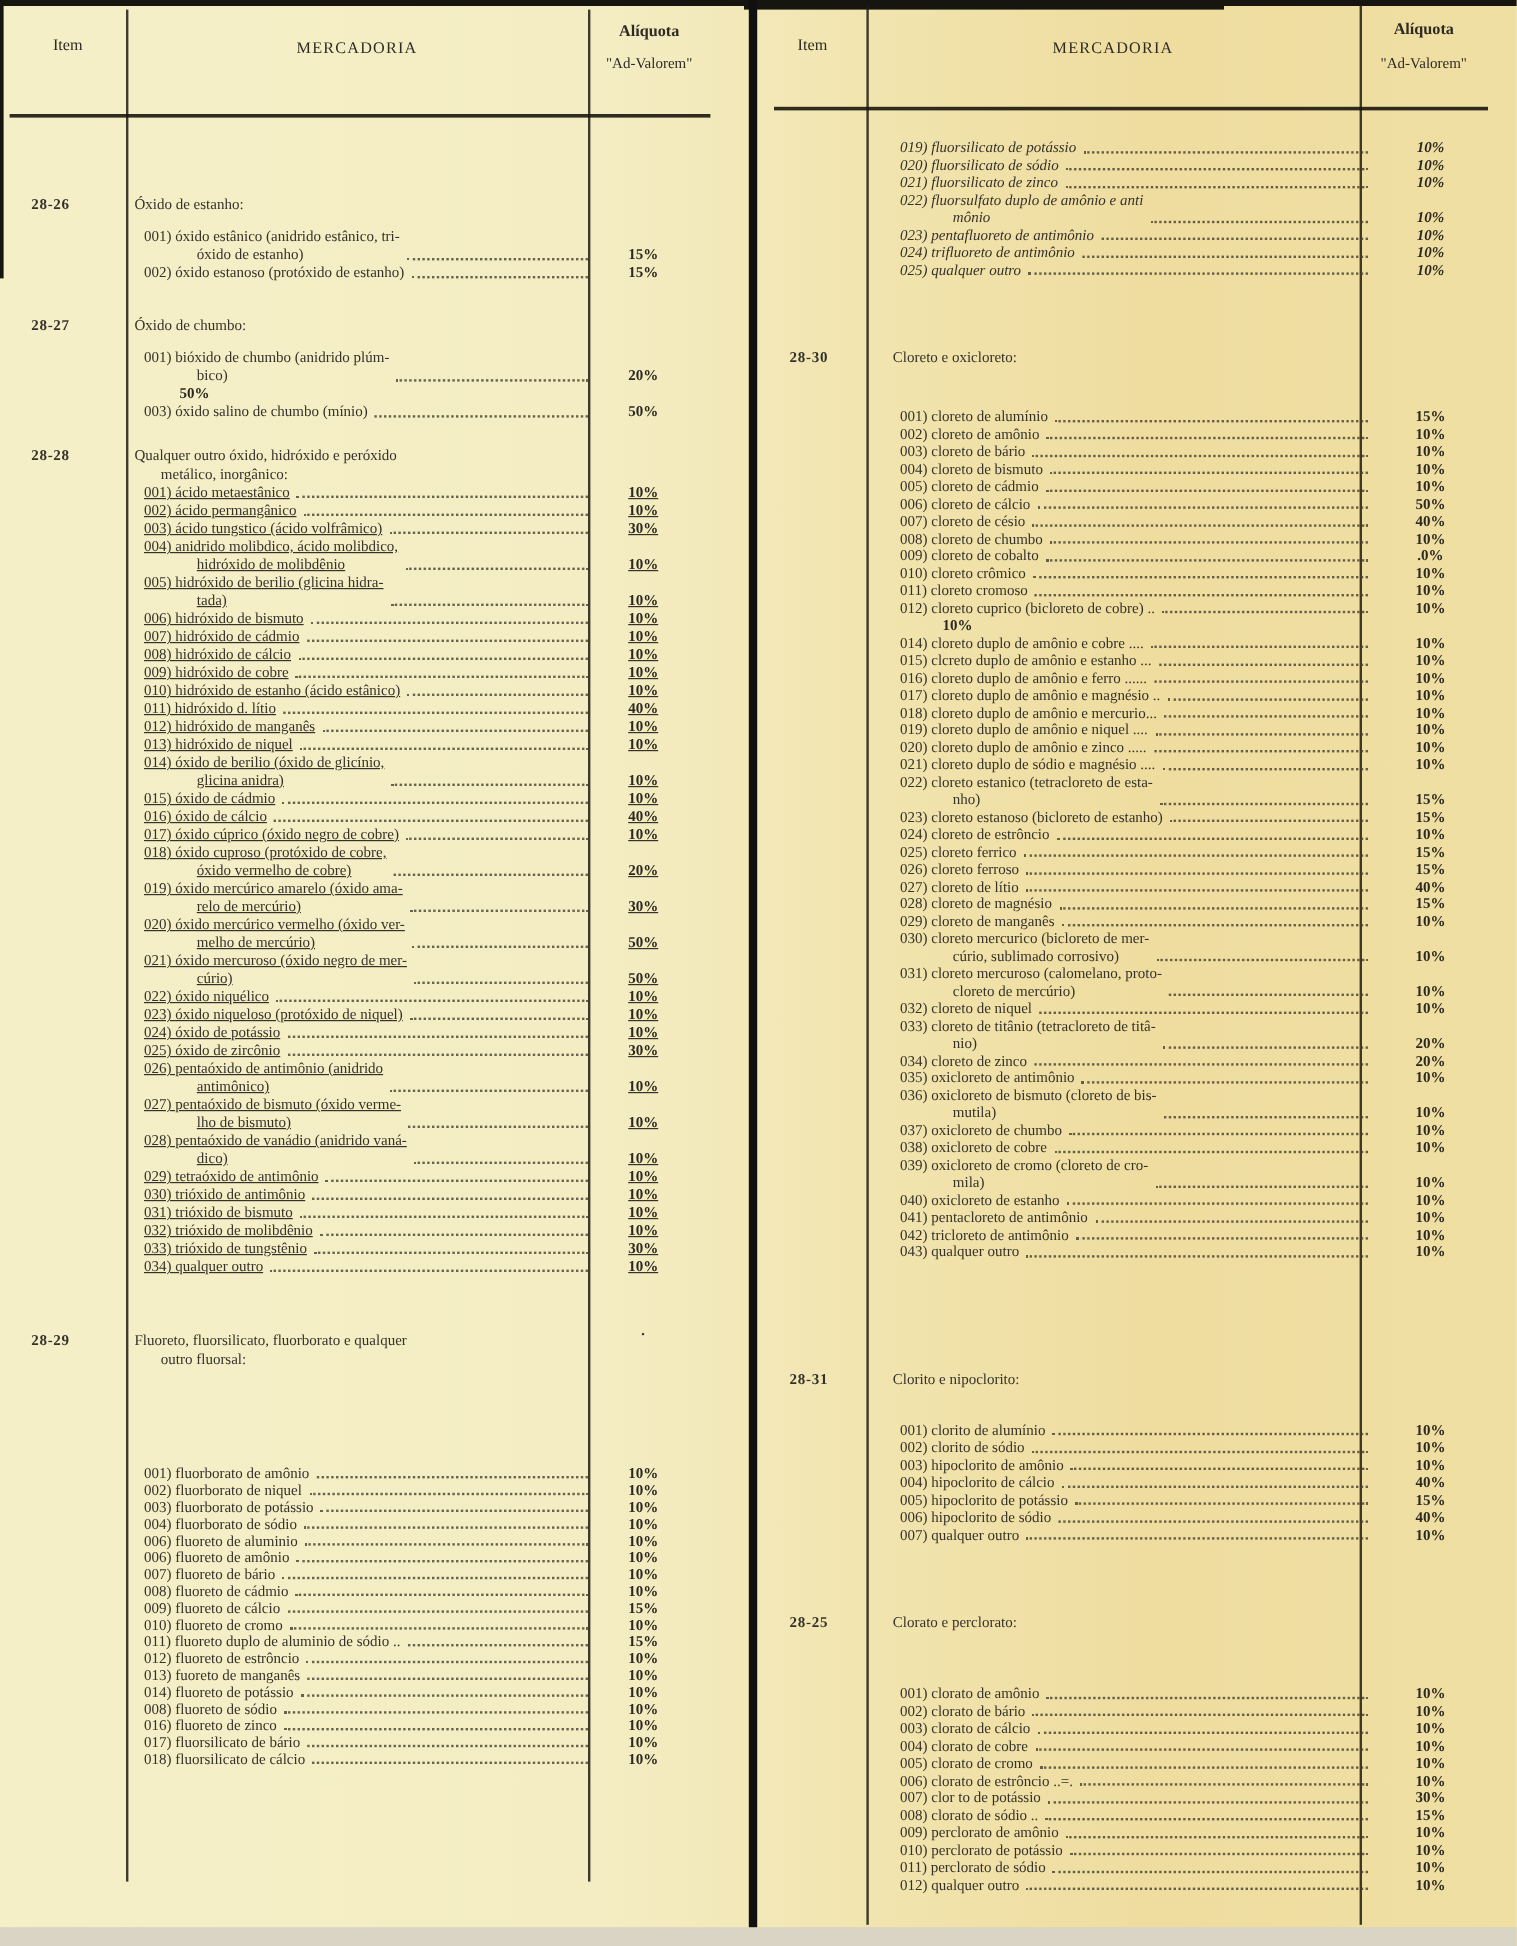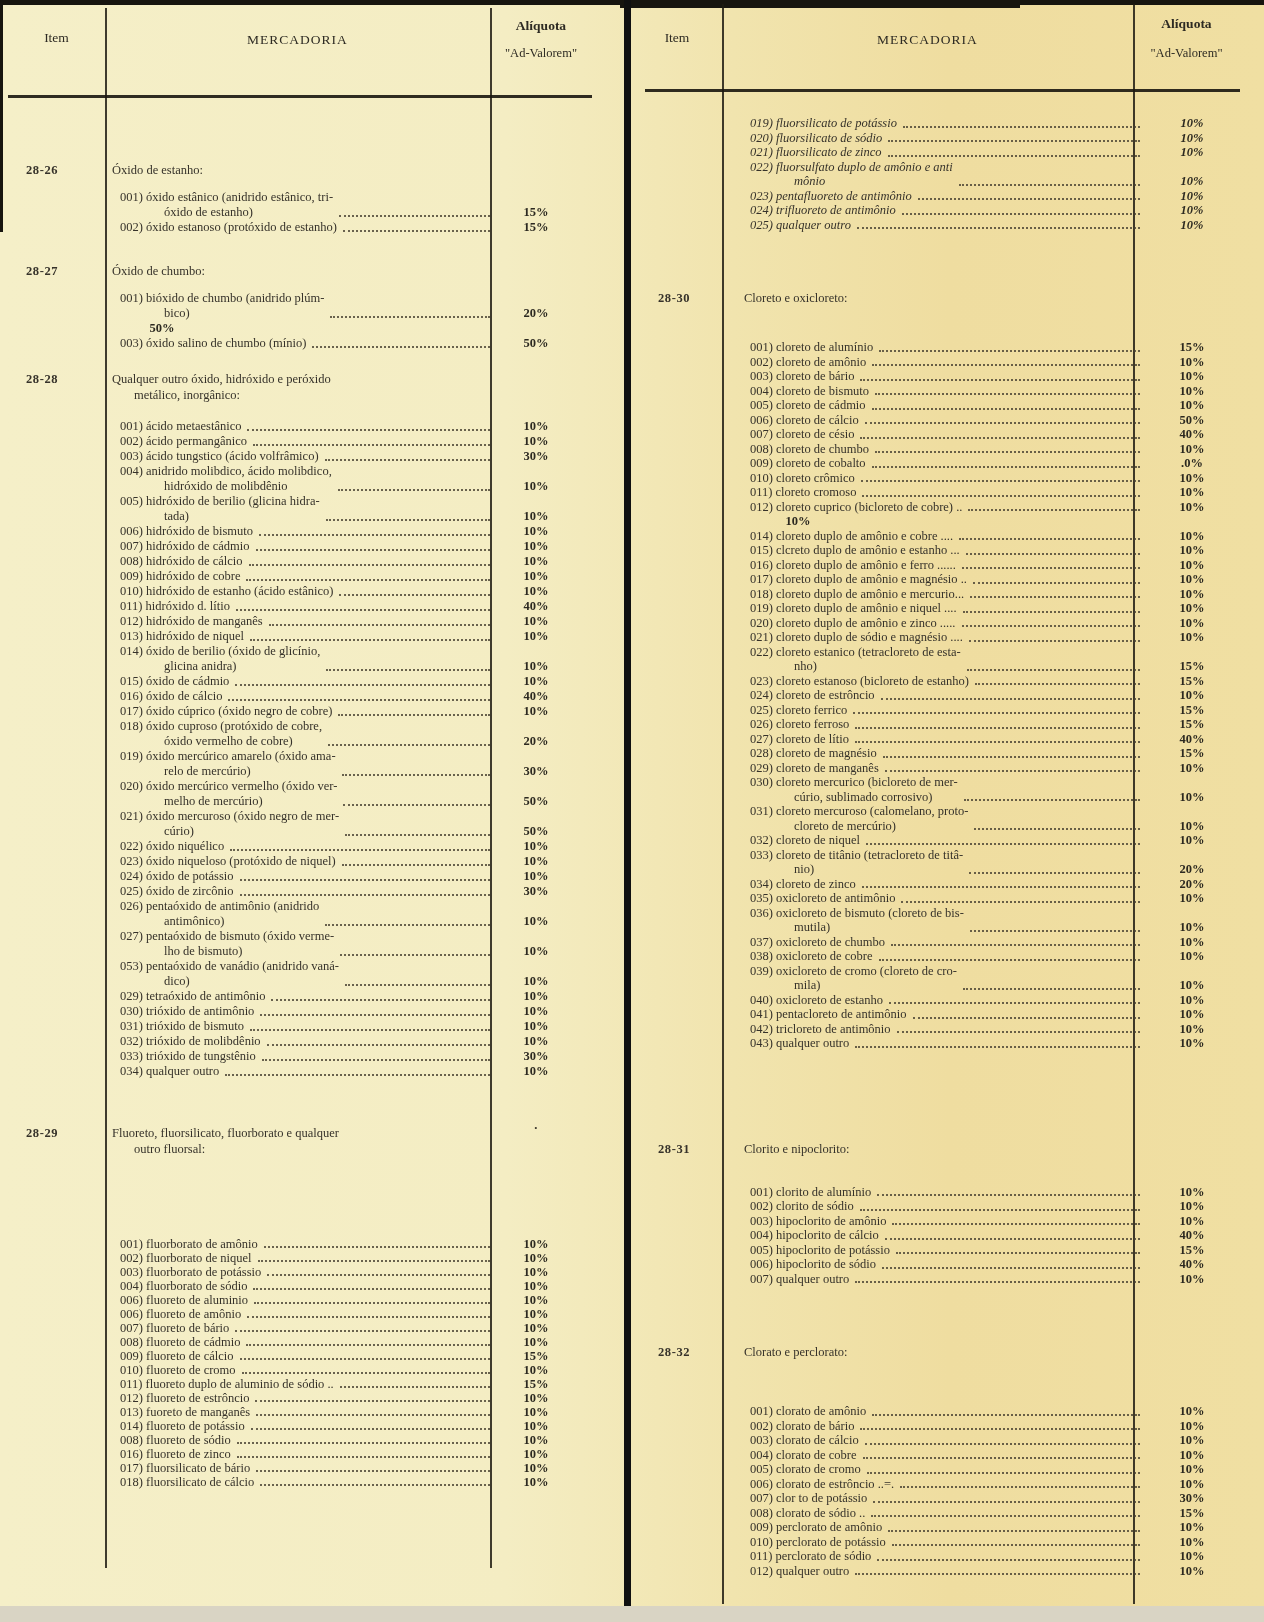--- a/index.html
+++ b/index.html
@@ -104,21 +104,21 @@
             <span class="leader"></span>
           </div>
           <span class="pct">50%</span>
         </div>
       </div>
     </div>
   <div class="section" style="margin-top:20px;">
       <div class="sec-code">28-28</div>
       <div class="sec-title">Qualquer outro óxido, hidróxido e peróxido
 metálico, inorgânico:</div>
-      <div class="entries" style="margin-top: 16px;">
+      <div class="entries" style="margin-top: 0; text-decoration: underline;">
         <div class="entry">
           <div class="e-main">
             <span class="e-text">001) ácido metaestânico</span>
             <span class="leader"></span>
           </div>
           <span class="pct">10%</span>
         </div>
         <div class="entry">
           <div class="e-main">
             <span class="e-text">002) ácido permangânico</span>
@@ -305,21 +305,21 @@
         <div class="entry">
           <div class="e-main">
             <span class="e-text">027) pentaóxido de bismuto (óxido verme-
 lho de bismuto)</span>
             <span class="leader"></span>
           </div>
           <span class="pct">10%</span>
         </div>
         <div class="entry">
           <div class="e-main">
-            <span class="e-text">053) pentaóxido de vanádio (anidrido vaná-
+            <span class="e-text">028) pentaóxido de vanádio (anidrido vaná-
 dico)</span>
             <span class="leader"></span>
           </div>
           <span class="pct">10%</span>
         </div>
         <div class="entry">
           <div class="e-main">
             <span class="e-text">029) tetraóxido de antimônio</span>
             <span class="leader"></span>
           </div>
@@ -913,21 +913,21 @@
         <div class="entry">
           <div class="e-main">
             <span class="e-text">007) qualquer outro</span>
             <span class="leader"></span>
           </div>
           <span class="pct">10%</span>
         </div>
       </div>
     </div>
   <div class="section" style="margin-top:58px;">
-      <div class="sec-code">28-32</div>
+      <div class="sec-code">28-25</div>
       <div class="sec-title">Clorato e perclorato:</div>
       <div class="entries" style="margin-top: 44px;">
         <div class="entry">
           <div class="e-main">
             <span class="e-text">001) clorato de amônio</span>
             <span class="leader"></span>
           </div>
           <span class="pct">10%</span>
         </div>
         <div class="entry">

